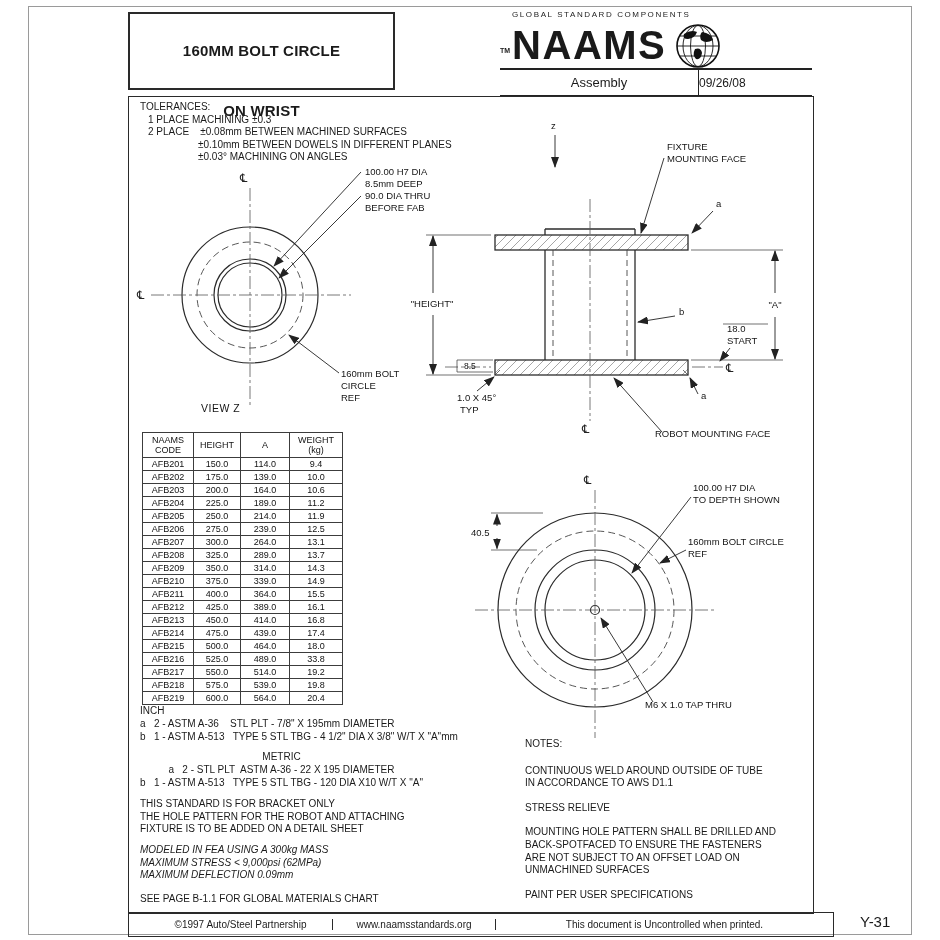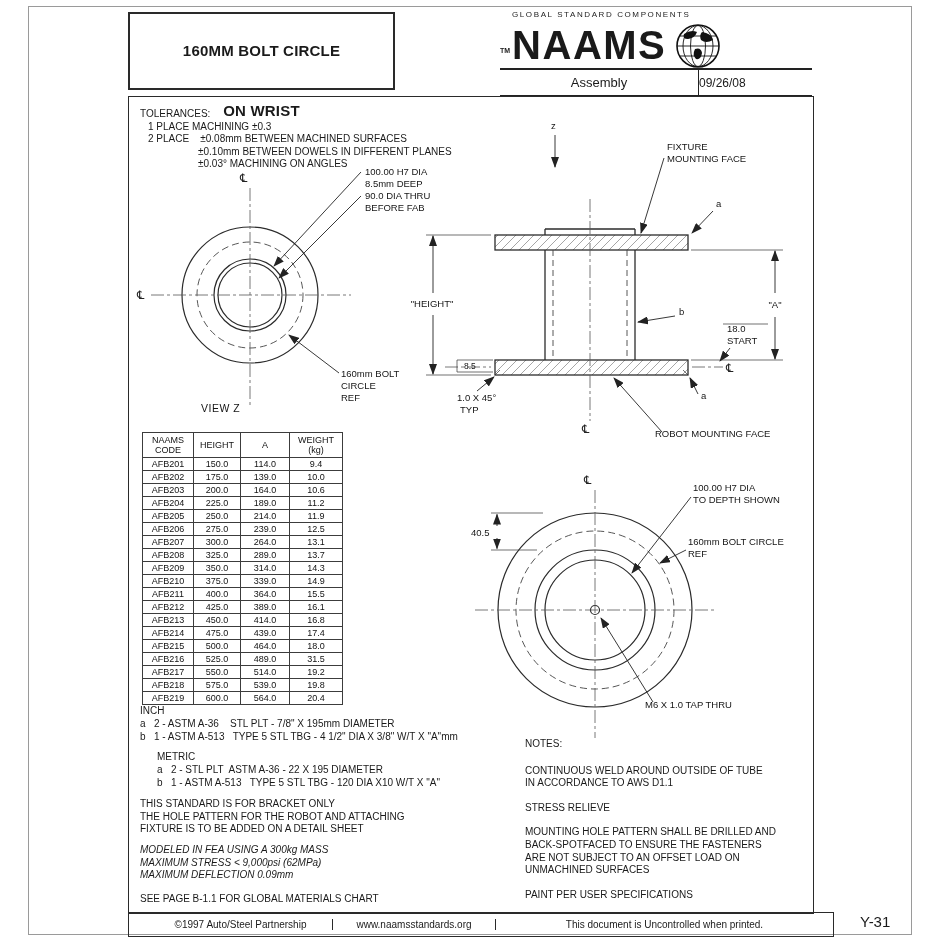--- a/index.html
+++ b/index.html
@@ -19,28 +19,28 @@
   .brand .globe { margin-left:8px; margin-top:1px; }
   .brand .sub-row { height:25px; display:flex; align-items:center; border-bottom:2px solid #222; }
   .brand .assembly { flex:0 0 198px; text-align:center; font-size:13px; }
   .brand .vdiv { width:0; height:100%; border-left:1.5px solid #222; }
   .brand .date { flex:1; font-size:12px; }
 
   
   .frame { position:absolute; left:128px; top:96px; width:684px; height:816px; border:1.5px solid #2a2a2a; }
 
   
-  .tol { position:absolute; left:140px; top:108px; font-size:10px; line-height:12.6px; }
+  .tol { position:absolute; left:140px; top:101px; font-size:10px; line-height:12.6px; }
   .pre { white-space:pre; }
   .preline { white-space:pre-line; }
   .ind1 { margin-left:8px; }
   .ind2 { margin-left:58px; }
 
   .mat-inch   { position:absolute; left:140px; top:704px; font-size:10px; line-height:13px; }
-  .mat-metric { position:absolute; left:157px; top:750px; font-size:10px; line-height:13px; }
+  .mat-metric { position:absolute; left:140px; top:750px; font-size:10px; line-height:13px;text-align:center; }
   .stmt-scope { position:absolute; left:140px; top:798px; font-size:10px; line-height:12.6px; }
   .stmt-fea   { position:absolute; left:140px; top:844px; font-size:10px; line-height:12.6px;font-style:italic; }
   .stmt-see   { position:absolute; left:140px; top:893px; font-size:10px; }
 
   .notes { position:absolute; left:525px; top:738px; width:278px; font-size:10px; line-height:12.6px; }
   .notes .nh { margin-bottom:14px; }
   .notes .np { margin-bottom:12px; }
 
   
   .size-table { position:absolute; left:142px; top:432px; border-collapse:collapse; font-size:9px; color:#111;
@@ -395,21 +395,21 @@
         <tr>
           <td>AFB215</td>
           <td>500.0</td>
           <td>464.0</td>
           <td>18.0</td>
         </tr>
         <tr>
           <td>AFB216</td>
           <td>525.0</td>
           <td>489.0</td>
-          <td>31.5</td>
+          <td>33.8</td>
         </tr>
         <tr>
           <td>AFB217</td>
           <td>550.0</td>
           <td>514.0</td>
           <td>19.2</td>
         </tr>
         <tr>
           <td>AFB218</td>
           <td>575.0</td>

